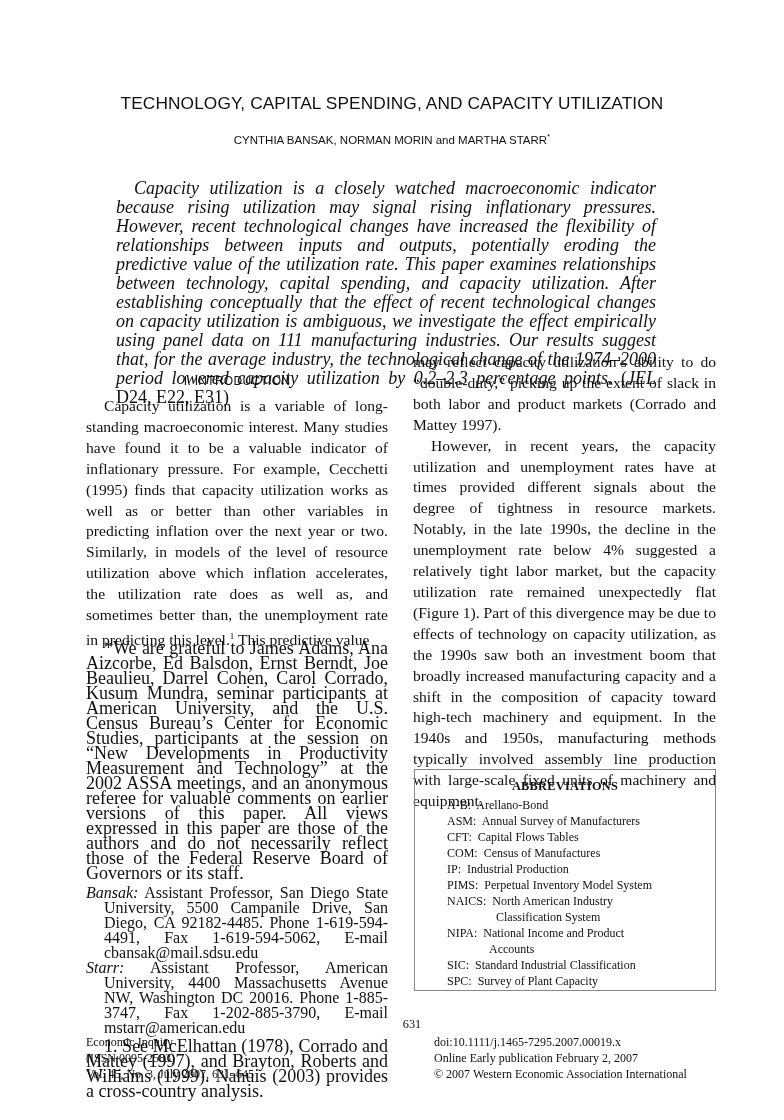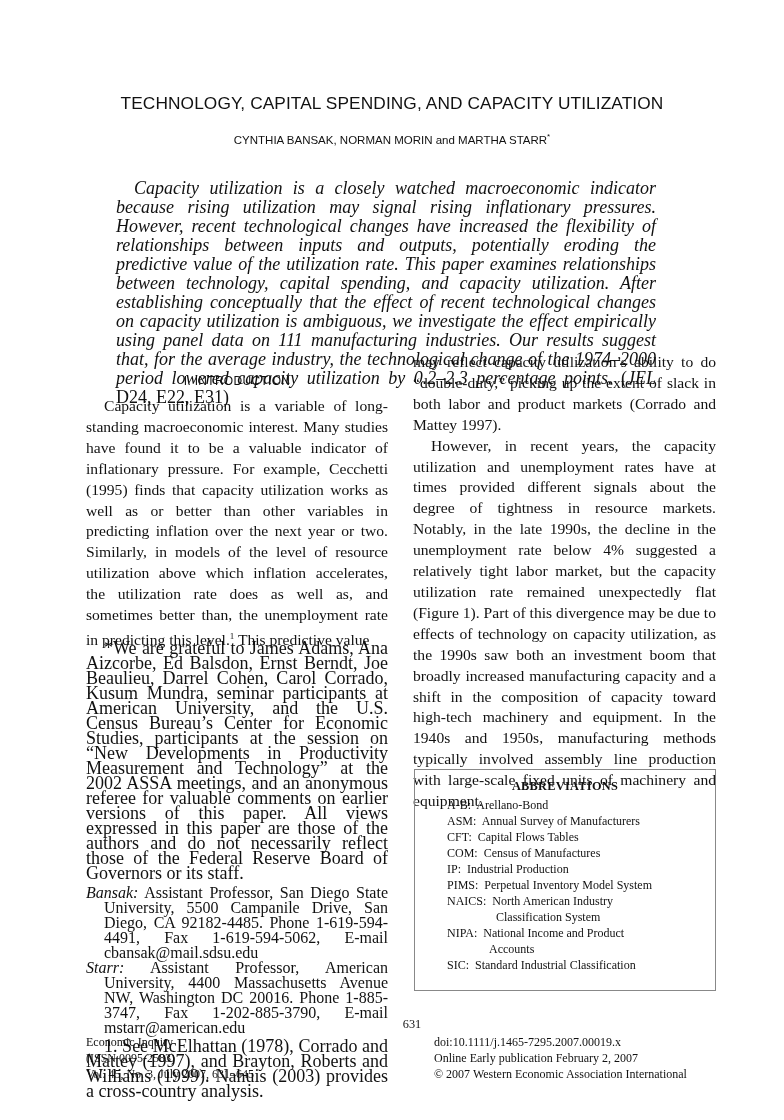--- a/index.html
+++ b/index.html
@@ -59,20 +59,21 @@
   <ul class="abbr-list">
     <li><span>A-B:</span>&nbsp; <span>Arellano-Bond</span></li>
     <li><span>ASM:</span>&nbsp; <span>Annual Survey of Manufacturers</span></li>
     <li><span>CFT:</span>&nbsp; <span>Capital Flows Tables</span></li>
     <li><span>COM:</span>&nbsp; <span>Census of Manufactures</span></li>
     <li><span>IP:</span>&nbsp; <span>Industrial Production</span></li>
     <li><span>PIMS:</span>&nbsp; <span>Perpetual Inventory Model System</span></li>
     <li><span>NAICS:</span>&nbsp; <span>North American Industry</span><span class="cont" style="padding-left:49px">Classification System</span></li>
     <li><span>NIPA:</span>&nbsp; <span>National Income and Product</span><span class="cont" style="padding-left:42px">Accounts</span></li>
     <li><span>SIC:</span>&nbsp; <span>Standard Industrial Classification</span></li>
+    <li><span>SPC:</span>&nbsp; <span>Survey of Plant Capacity</span></li>
   </ul>
 </div>
 
 <div class="pagenum">631</div>
 
 <div class="foot-left">
   <div>Economic Inquiry</div>
   <div>(ISSN 0095-2583)</div>
   <div>Vol. 45, No. 3, July 2007, 631–645</div>
 </div>

